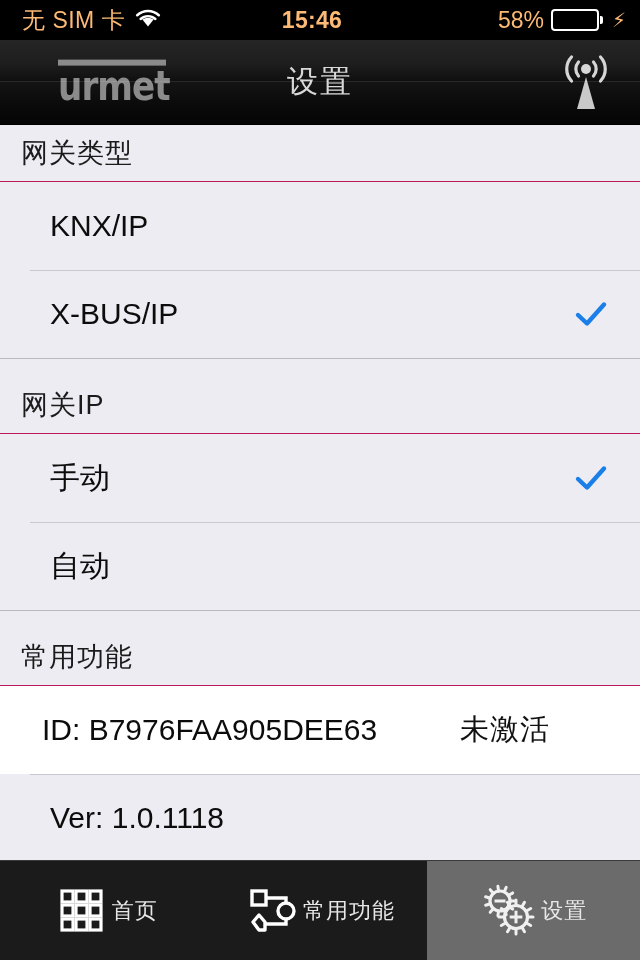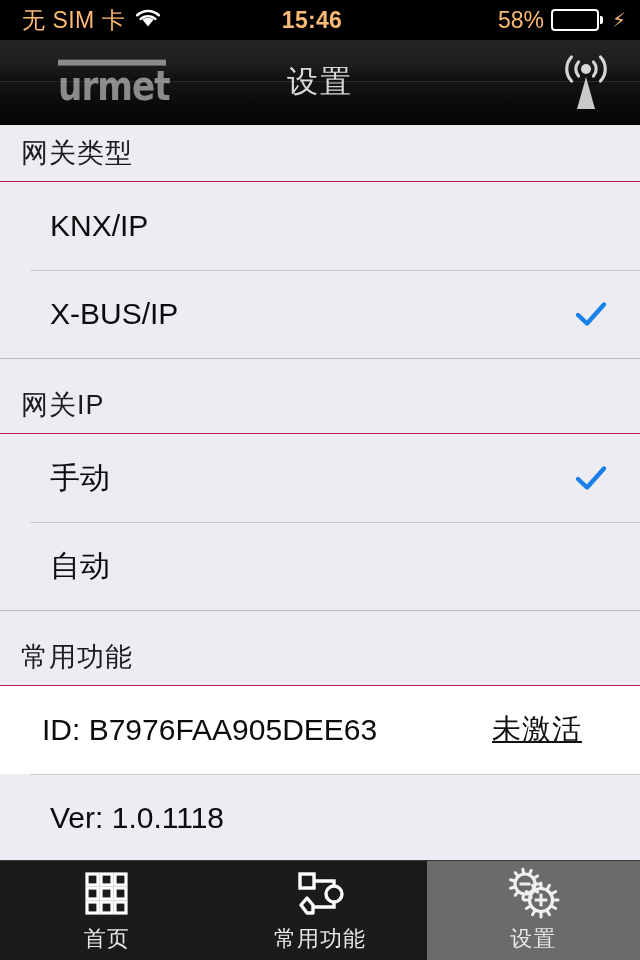--- a/index.html
+++ b/index.html
@@ -102,39 +102,38 @@
   .row-sep::before {
     content:""; position:absolute; top:0; left:30px; right:0;
     height:1px; background:#c8c8ce;
   }
   .row-label {
     font-size:30px; color:#0c0c0c; flex:0 0 auto;
   }
   .row-spacer { flex:1 1 auto; }
   .row-value {
     font-size:29px; color:#111; letter-spacing:1px;
-    margin-right:26px;
-    text-decoration:underline;
+    margin-right:58px;
   }
   .check {
     width:34px; height:34px; flex:0 0 auto;
   }
   .sec-gap {
     height:1px; background:#b9b9bf; width:100%;
   }
   .sec-pad { height:18px; background:#edecf2; }
 
   
   .tabbar {
     position:absolute; left:0; bottom:0; width:640px; height:100px;
     display:flex; background:#1b1b1b;
     border-top:1px solid #3a3a3a;
   }
   .tab {
-    flex:1 1 0; display:flex; flex-direction:column;
+    flex:1 1 0; display:flex; flex-direction:row;
     align-items:center; justify-content:center; gap:4px;
     background:#1b1b1b;
   }
   .tab.active { background:#6b6b6b; }
   .tab-icon { height:52px; display:flex; align-items:center; justify-content:center; }
   .tab-label {
     font-size:22px; color:#e8e8e8; letter-spacing:1px;
   }
 </style>
 </head>

